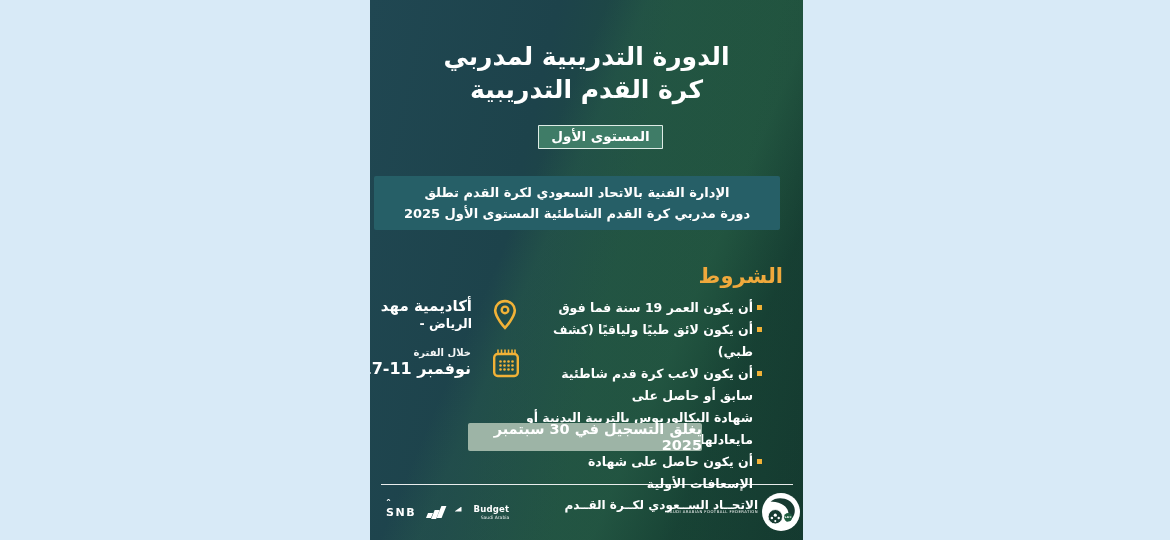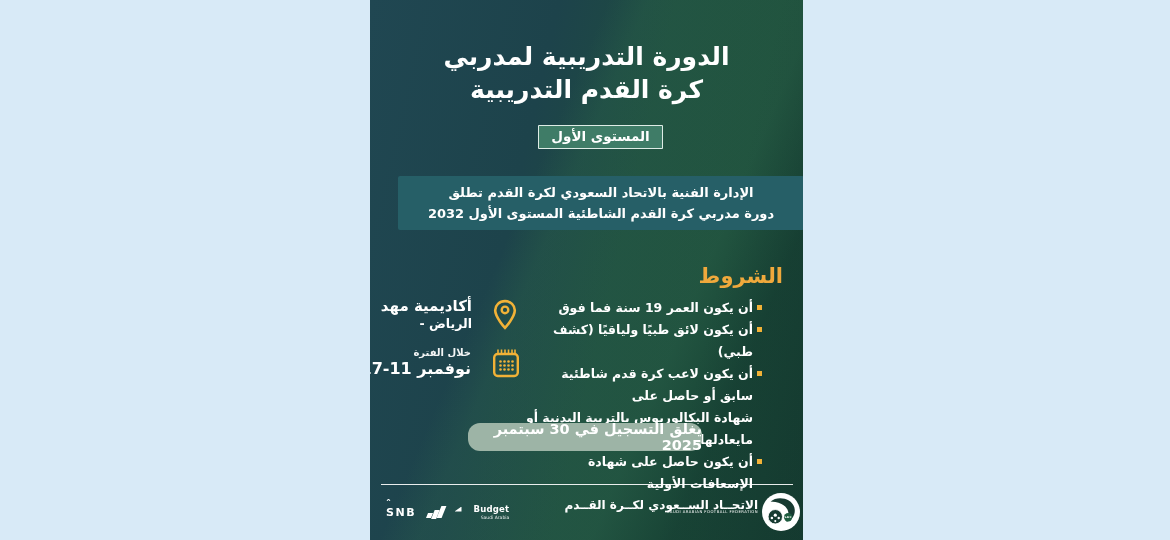--- a/index.html
+++ b/index.html
@@ -32,21 +32,21 @@
   
   .badge-wrap { position:absolute; top:125px; left:14px; width:100%; display:flex; justify-content:center; }
   .level-badge {
     background:#3f7c67; border:1px solid rgba(240,248,244,0.9);
     color:#fff; font-size:13.5px; font-weight:bold;
     padding:2px 12px 4px; direction:rtl; border-radius:1px;
   }
 
   
   .announce {
-    position:absolute; top:176px; left:28px; width:406px; height:54px;
+    position:absolute; top:176px; left:4px; width:406px; height:54px;
     background:#265f67; border-radius:2px;
     display:flex; flex-direction:column; justify-content:center;
     text-align:center; direction:rtl;
     color:#fff; font-size:13px; font-weight:bold; line-height:21px;
   }
 
   
   .requirements { position:absolute; top:262px; right:20px; width:258px; direction:rtl; text-align:right; }
   .req-heading { color:#f0a93c; font-size:21px; font-weight:bold; line-height:28px; margin-bottom:7px; }
   .req-list { list-style:none; margin:0 21px 0 0; }
@@ -63,21 +63,21 @@
   .info-text { text-align:right; }
   .loc-name { font-size:15px; font-weight:bold; line-height:19px; white-space:nowrap; }
   .loc-city { font-size:12.5px; font-weight:bold; line-height:16px; }
   .date-label { font-size:10px; font-weight:bold; line-height:12px; opacity:0.95; }
   .date-value { font-size:16px; font-weight:bold; line-height:20px; white-space:nowrap; }
   .info-icon { flex:0 0 auto; display:block; }
 
   
   .reg-box {
     position:absolute; left:98px; top:423px; width:234px; height:28px;
-    background:#9db4a6; border-radius:12px;
+    background:#9db4a6; border-radius:2px;
     display:flex; align-items:center; justify-content:center;
     color:#fff; font-size:14.5px; font-weight:bold; direction:rtl;
   }
 
   
   .divider { position:absolute; left:11px; top:484px; width:412px; height:1px; background:rgba(255,255,255,0.9); }
 
   .sponsors { position:absolute; left:16px; top:501px; display:flex; align-items:center; gap:11px; height:22px; }
   .snb { position:relative; color:#fff; font-size:11px; font-weight:bold; letter-spacing:1.5px; }
   .snb .caret { position:absolute; top:-7px; left:0px; font-size:10px; letter-spacing:0; }
@@ -106,21 +106,21 @@
         <div>الدورة التدريبية لمدربي</div>
         <div>كرة القدم التدريبية</div>
       </div>
 
       <div class="badge-wrap">
         <div class="level-badge">المستوى الأول</div>
       </div>
 
       <div class="announce">
         <div>الإدارة الفنية بالاتحاد السعودي لكرة القدم تطلق</div>
-        <div>دورة مدربي كرة القدم الشاطئية المستوى الأول 2032</div>
+        <div>دورة مدربي كرة القدم الشاطئية المستوى الأول 2025</div>
       </div>
 
       <div class="requirements">
         <div class="req-heading">الشروط</div>
         <ul class="req-list">
           <li>
             <span>أن يكون العمر 19 سنة فما فوق</span>
           </li>
           <li>
             <span>أن يكون لائق طبيًا ولياقيًا (كشف طبي)</span>

